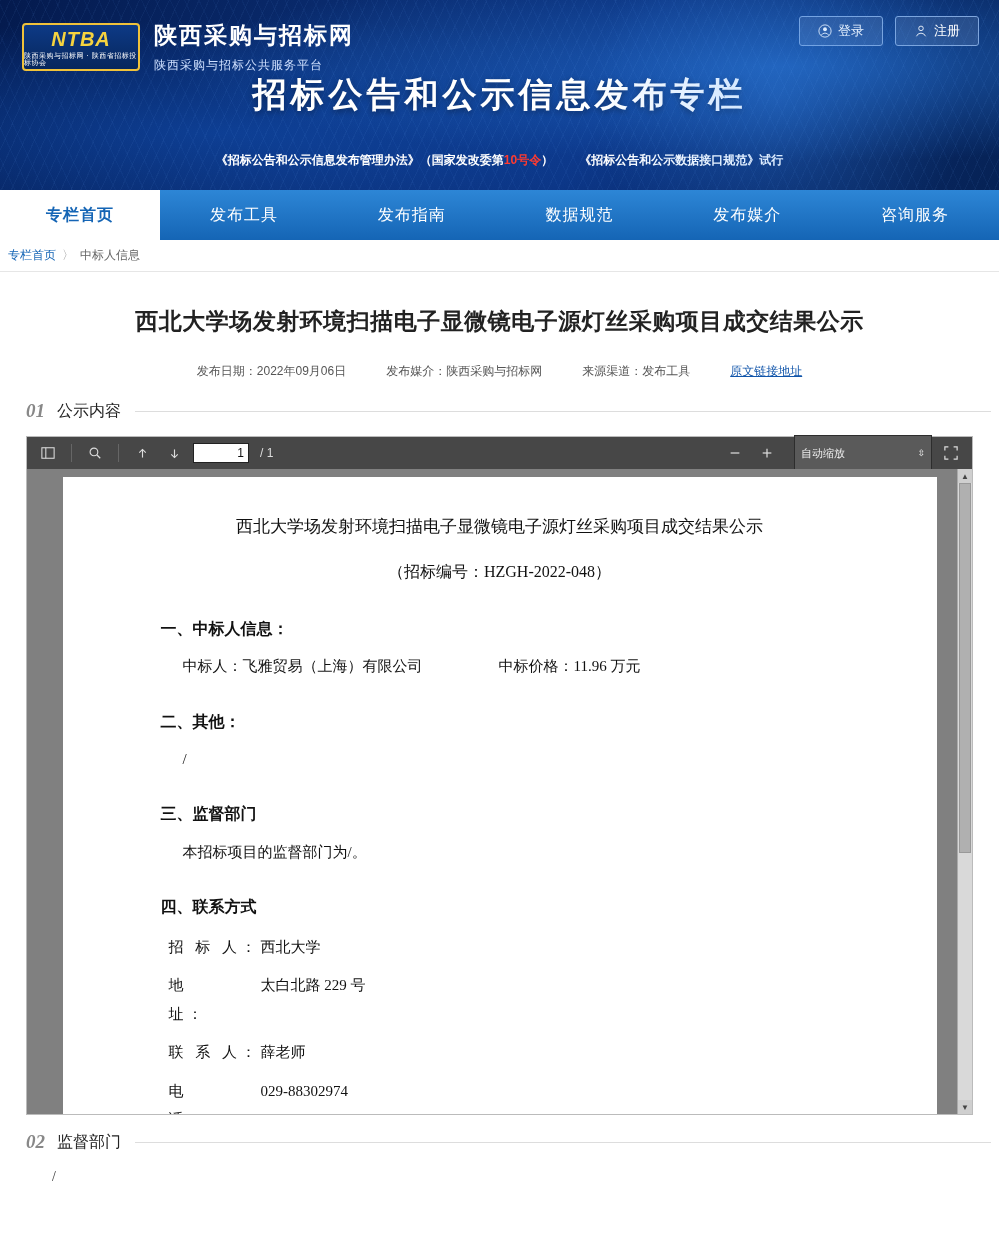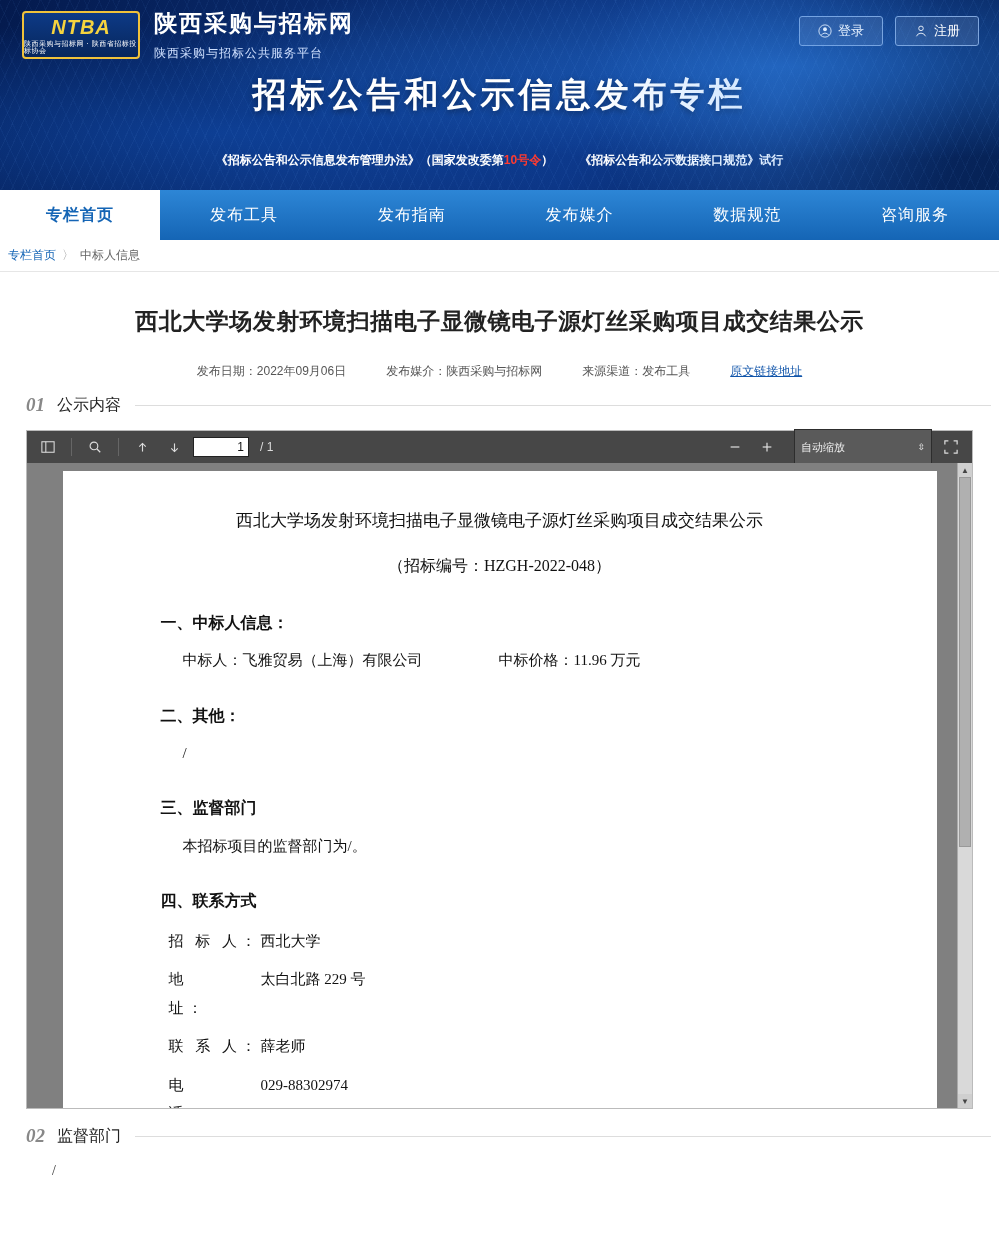--- a/index.html
+++ b/index.html
@@ -31,21 +31,21 @@
     pointer-events: none;
   }
   .header::after {
     content: "";
     position: absolute; right: -40px; top: -30px; width: 520px; height: 250px;
     background: radial-gradient(circle at 50% 50%, rgba(60,150,255,0.28) 0%, rgba(10,40,110,0) 65%);
     pointer-events: none;
   }
 
   .logo-wrap {
-    position: absolute; left: 22px; top: 8px;
+    position: absolute; left: 22px; top: 20px;
     display: flex; align-items: center;
   }
   .logo-mark {
     width: 118px; height: 48px;
     border: 2px solid #f0c23a;
     border-radius: 4px;
     background: linear-gradient(180deg,#0d3a86,#07265c);
     display: flex; flex-direction: column; align-items: center; justify-content: center;
     line-height: 1;
   }
@@ -141,21 +141,21 @@
   .meta {
     display: flex; justify-content: center; gap: 40px;
     margin-top: 26px;
     font-size: 12px;
     color: #555;
   }
   .meta .link { color: #1155aa; text-decoration: underline; cursor: pointer; }
 
   .section-head {
     display: flex; align-items: center;
-    margin-top: 14px;
+    margin-top: 20px;
     padding: 0 0 0 18px;
   }
   .section-num {
     font-style: italic;
     font-size: 19px;
     color: #888;
     font-weight: bold;
     margin-right: 12px;
     font-family: "Liberation Serif", serif;
   }
@@ -297,22 +297,22 @@
     <div class="banner-title">招标公告和公示信息发布专栏</div>
     <div class="banner-sub">
       <span>《招标公告和公示信息发布管理办法》（国家发改委第</span><span class="hot">10号令</span><span>）</span><span class="sep"></span><span>《招标公告和公示数据接口规范》试行</span>
     </div>
   </div>
 
   <div class="nav">
     <div class="nav-item active">专栏首页</div>
     <div class="nav-item">发布工具</div>
     <div class="nav-item">发布指南</div>
+    <div class="nav-item">数据规范</div>
     <div class="nav-item">发布媒介</div>
-    <div class="nav-item">数据规范</div>
     <div class="nav-item">咨询服务</div>
   </div>
 
   <div class="crumb">
     <a>专栏首页</a>
     <span class="arrow">〉</span>
     <span>中标人信息</span>
   </div>
 
   <div class="article">

